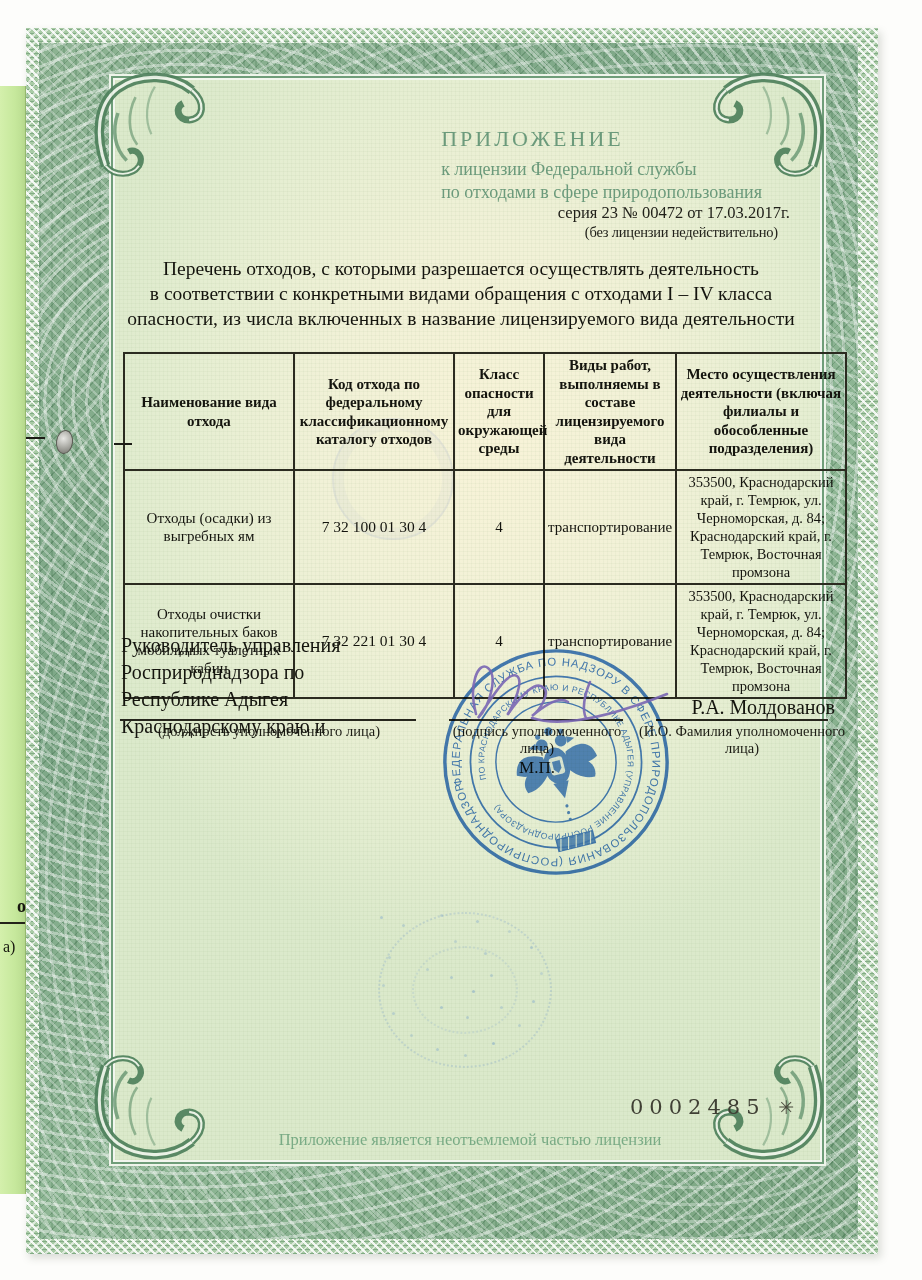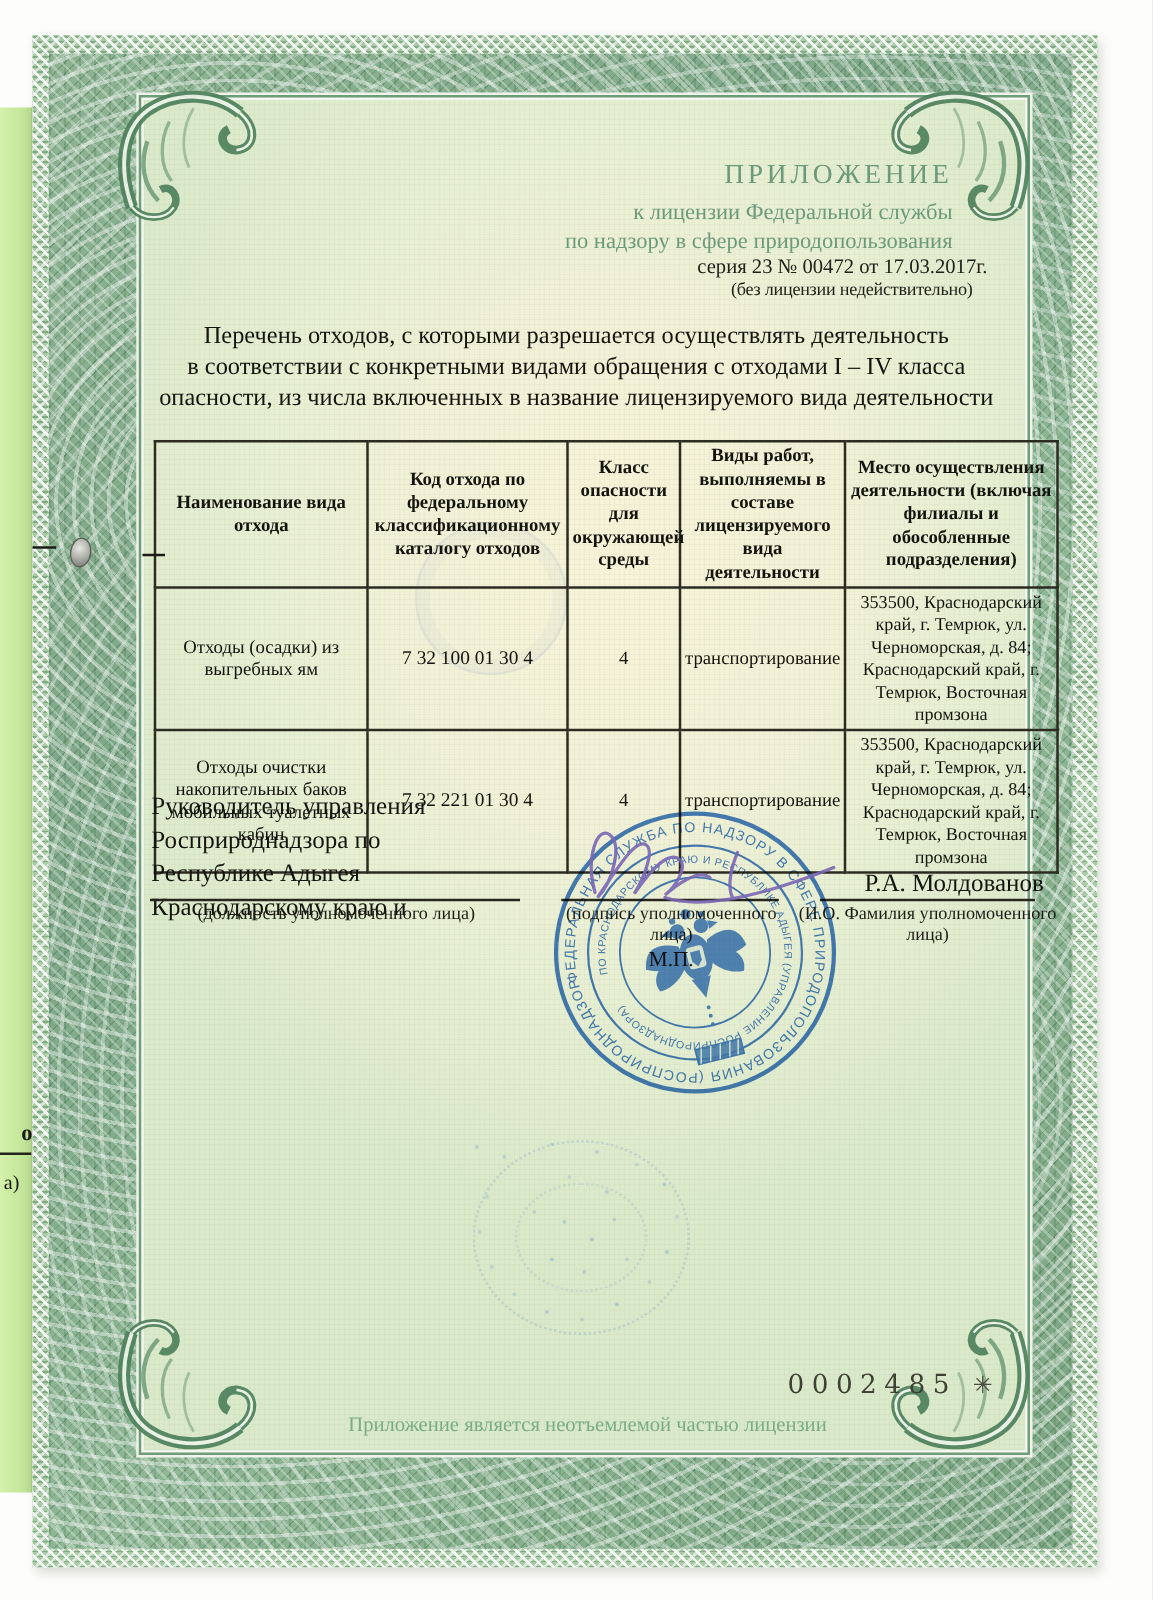--- a/index.html
+++ b/index.html
@@ -55,21 +55,21 @@
     box-shadow:0 0 0 2px #f2f6ee, 0 0 0 4px #6f9d79, 0 0 0 6px #eef4ea;
   }
   .corner{position:absolute;width:132px;height:132px;opacity:.92;}
   .corner.tl{left:62px;top:34px;}
   .corner.tr{left:672px;top:34px;transform:scaleX(-1);}
   .corner.bl{left:62px;top:1010px;transform:scaleY(-1);}
   .corner.br{left:672px;top:1010px;transform:scale(-1,-1);}
 
   
   .hdr-green{
-    position:absolute;right:160px;top:126px;text-align:right;
+    position:absolute;right:160px;top:126px;
     color:#6b9a7b;
   }
   .hdr-title{font-size:22px;letter-spacing:3px;margin-bottom:6px;}
   .hdr-sub{font-size:18px;line-height:23px;}
   .hdr-series{position:absolute;right:132px;top:203px;font-size:16.5px;font-weight:normal;color:#21211a;}
   .hdr-note{position:absolute;right:144px;top:224px;font-size:14.5px;color:#21211a;letter-spacing:-.2px;}
 
   
   .intro{
     position:absolute;left:95px;top:256px;width:732px;text-align:center;
@@ -201,21 +201,21 @@
       <use href="#orn"></use>
     </svg>
   <svg class="corner br">
       <use href="#orn"></use>
     </svg>
 </div>
 
 <div class="hdr-green">
   <div class="hdr-title">ПРИЛОЖЕНИЕ</div>
   <div class="hdr-sub">к лицензии Федеральной службы</div>
-  <div class="hdr-sub">по надзору в сфере природопользования</div>
+  <div class="hdr-sub">по отходами в сфере природопользования</div>
 </div>
 <div class="hdr-series">серия 23 № 00472   от  17.03.2017г.</div>
 <div class="hdr-note">(без лицензии недействительно)</div>
 
 <div class="intro">
   <div>Перечень отходов, с которыми разрешается осуществлять деятельность</div>
   <div>в соответствии с конкретными видами обращения с отходами I – IV класса</div>
   <div>опасности, из числа включенных в название лицензируемого вида деятельности</div>
 </div>
 

